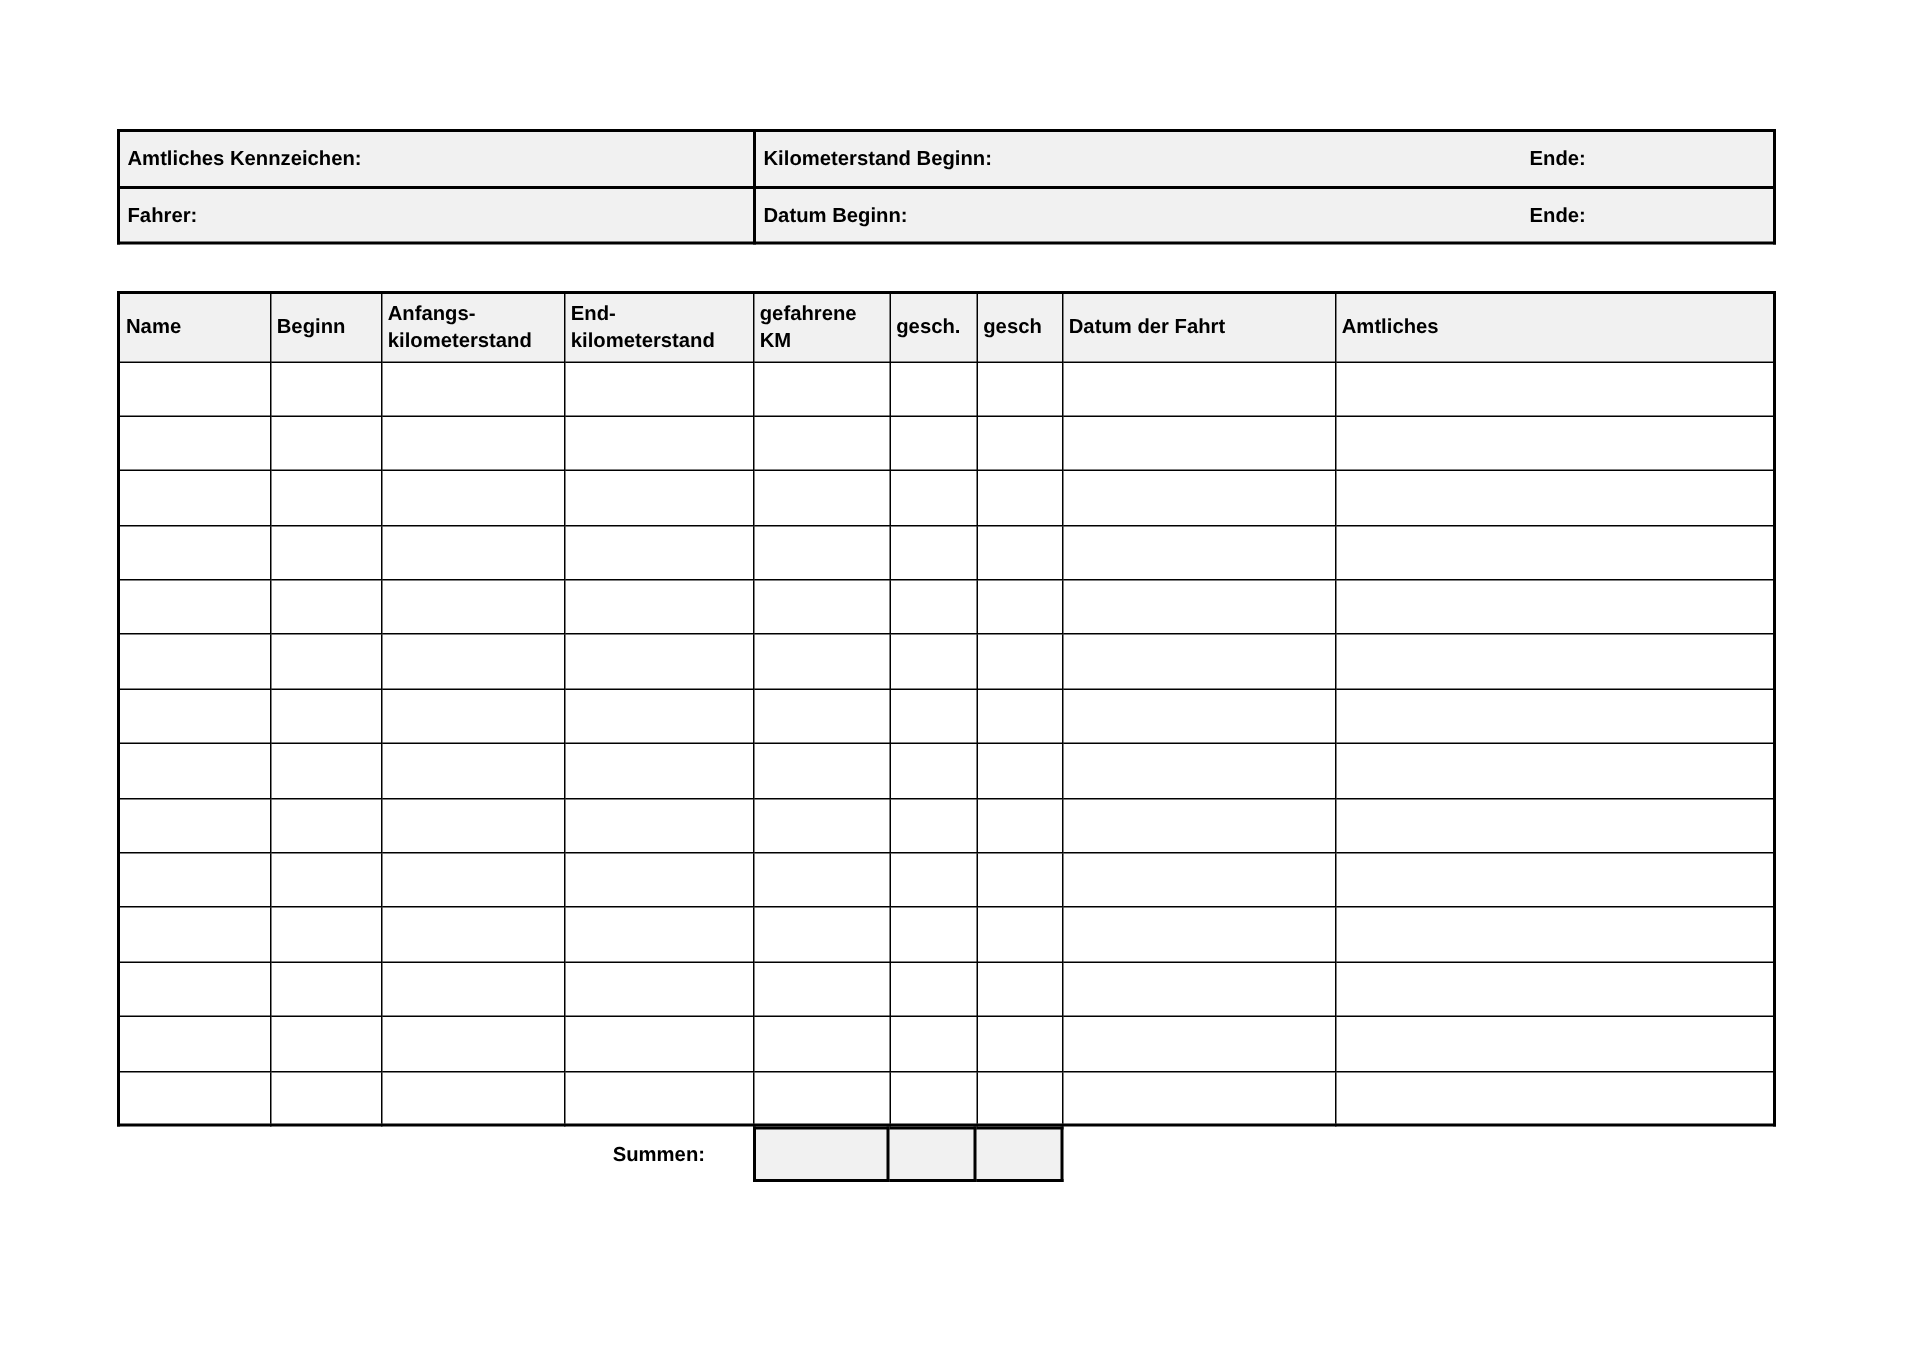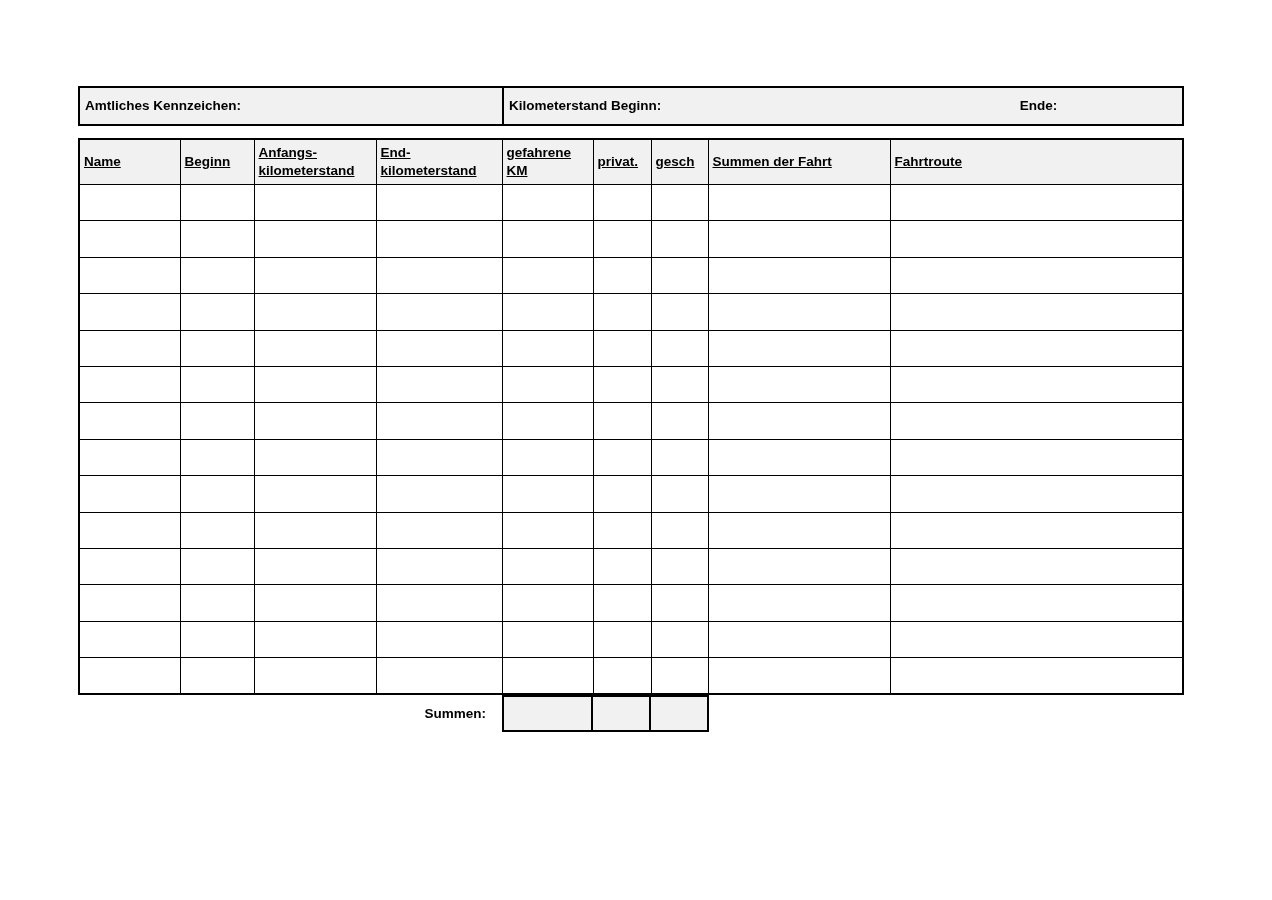--- a/index.html
+++ b/index.html
@@ -24,21 +24,21 @@
     font-size: 13.5px;
     padding: 2px 0 2px 5px;
     vertical-align: middle;
     white-space: nowrap;
     overflow: hidden;
   }
   .info-table td.no-right { border-right: hidden; margin-top: 16px; }
   .info-table td.no-left  { border-left: hidden; text-align: center; }
 
   
-  .log-table { width: 1104px; border: 2px solid #000; margin-top: 12px; text-decoration: underline; }
+  .log-table { width: 1104px; border: 2px solid #000; margin-top: 31px; }
   .log-table th {
     border: 1.5px solid #000;
     background: #f1f1f1;
     font-size: 13.5px;
     line-height: 18px;
     font-weight: bold;
     text-align: left;
     vertical-align: middle;
     padding: 2px 3px 2px 4px;
     white-space: pre-line;
@@ -65,21 +65,21 @@
   .col-fahrtroute { width: 293px; }
 
   
   .summary { display: flex; align-items: stretch; }
   .summary-label {
     width: 424px;
     font-size: 13.5px;
     display: flex;
     align-items: center;
     justify-content: flex-end;
-    padding-right: 16px;
+    padding-right: 32px;
   }
   .summary-table { width: 205px; height: 37px; }
   .summary-table td {
     border: 2px solid #000;
     background: #f1f1f1;
     font-size: 13.5px;
     padding: 2px 4px;
   }
   .sum-col-km     { width: 89px; }
   .sum-col-gesch  { width: 58px; }
@@ -93,20 +93,25 @@
   <table class="info-table">
     <colgroup>
       <col style="width:424px">
         <col style="width:387px">
         <col style="width:293px">
     </colgroup>
     <tbody>
         <tr>
       <td>Amtliches Kennzeichen:</td>
       <td class="no-right">Kilometerstand Beginn:</td>
+      <td class="no-left">Ende:</td>
+    </tr>
+    <tr>
+      <td>Fahrer:</td>
+      <td class="no-right">Datum Beginn:</td>
       <td class="no-left">Ende:</td>
     </tr>
   </tbody>
     </table>
 
   <table class="log-table">
     <colgroup>
       <col class="col-name">
         <col class="col-datum">
         <col class="col-anfang">
@@ -120,24 +125,24 @@
     <thead>
       <tr>
         <th>Name</th>
         <th>Beginn</th>
         <th>Anfangs-
 kilometerstand</th>
         <th>End-
 kilometerstand</th>
         <th>gefahrene
 KM</th>
-        <th>privat.</th>
+        <th>gesch.</th>
         <th>gesch</th>
-        <th>Summen der Fahrt</th>
-        <th>Fahrtroute</th>
+        <th>Datum der Fahrt</th>
+        <th>Amtliches</th>
       </tr>
     </thead>
     <tbody id="log-body">
         <tr>
           <td></td>
           <td></td>
           <td></td>
           <td></td>
           <td></td>
           <td></td>

